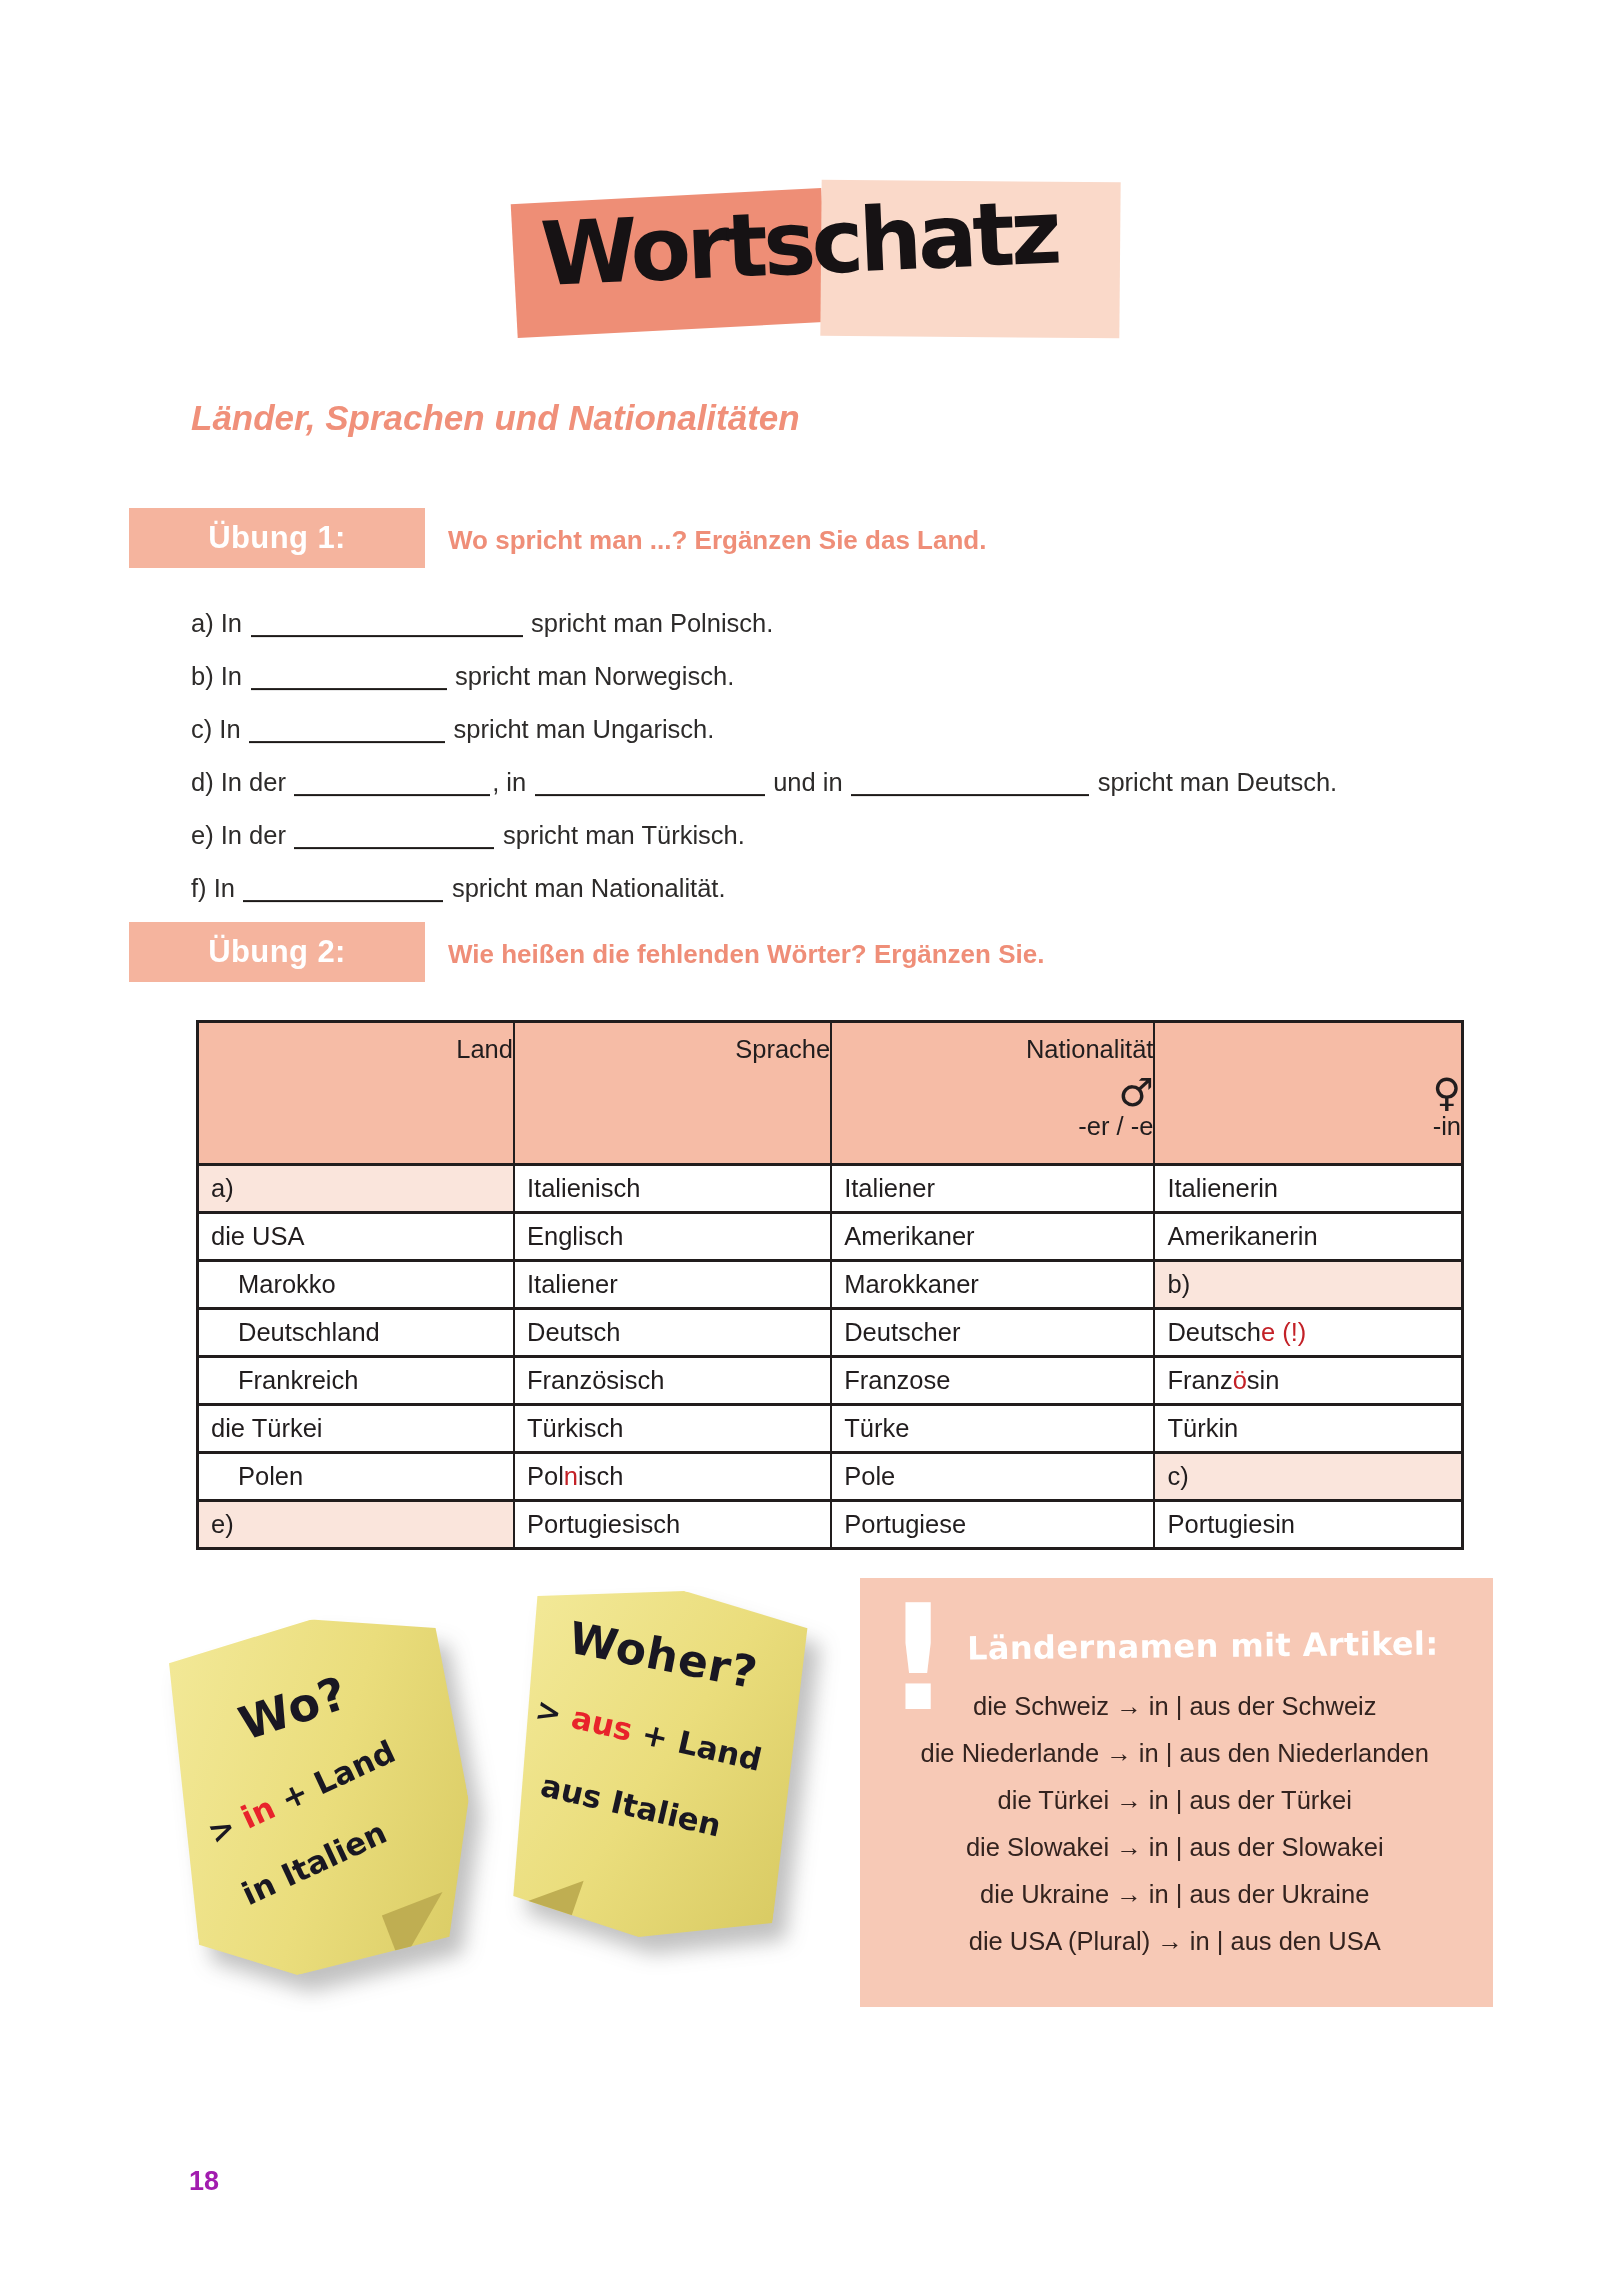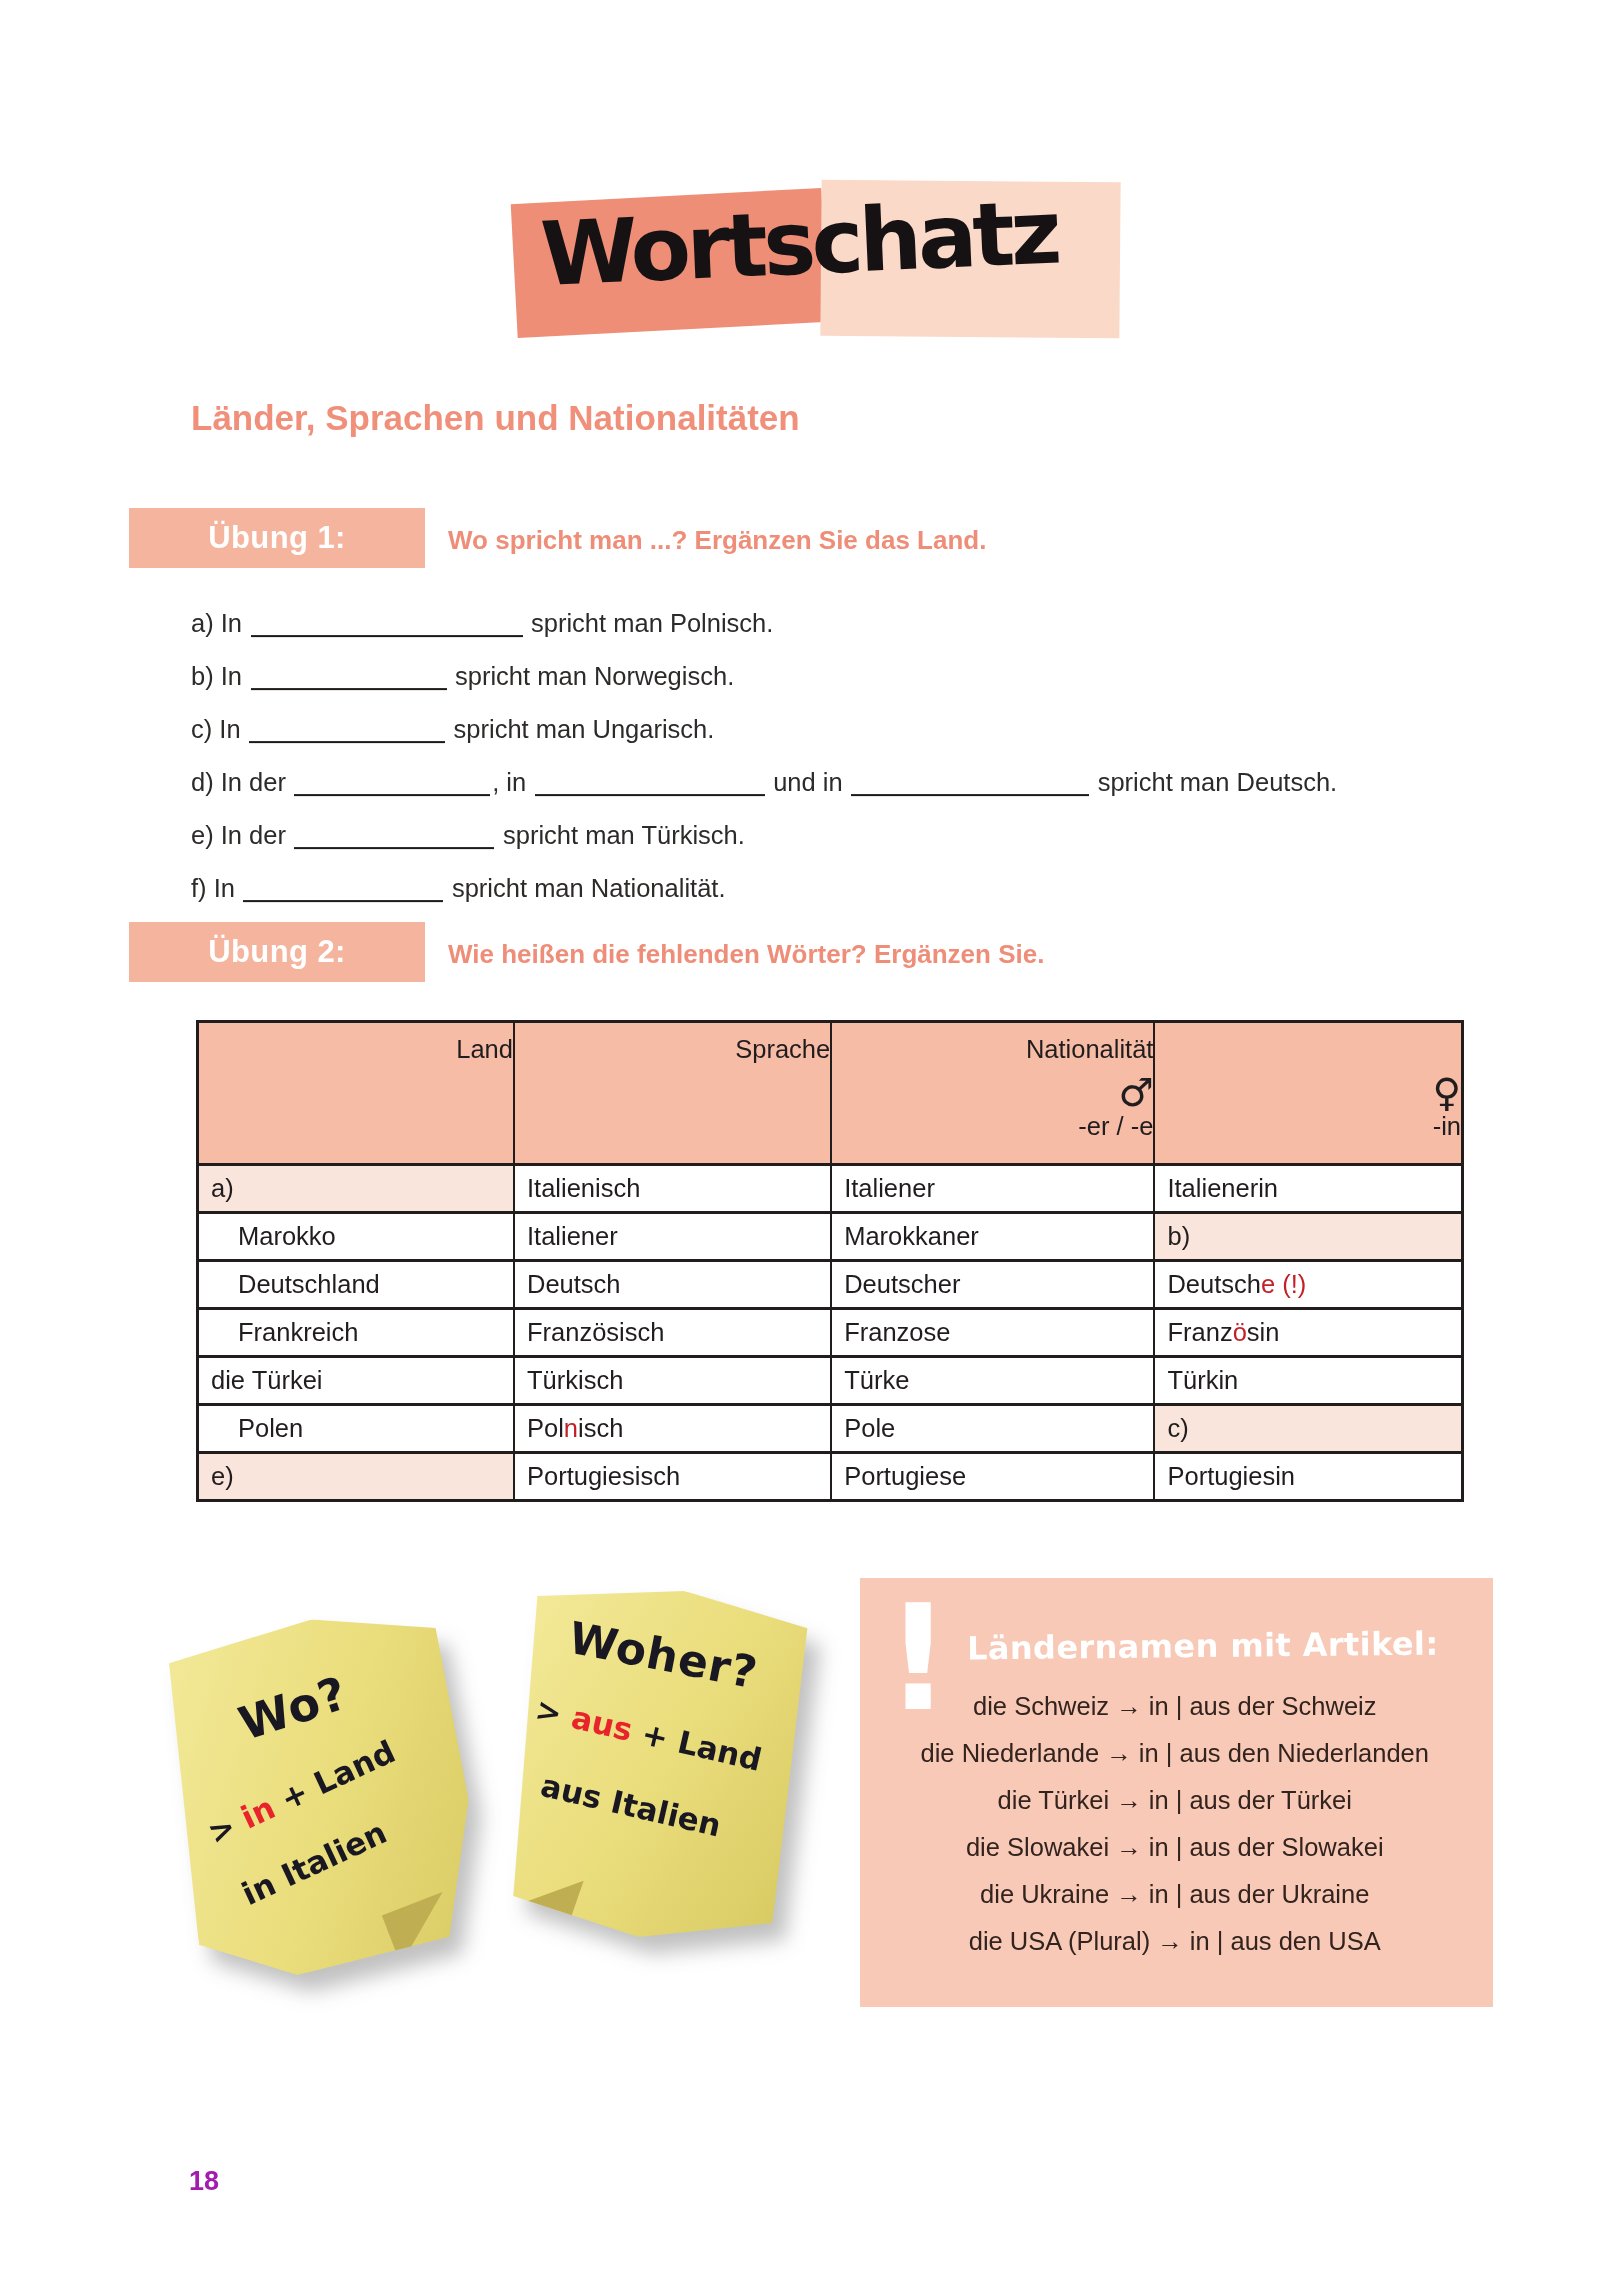--- a/index.html
+++ b/index.html
@@ -10,21 +10,21 @@
   }
   
   .logo-block-dark{position:absolute;left:514px;top:196px;width:311px;height:134px;
     background:#ee8e76;transform:rotate(-3deg);}
   .logo-block-light{position:absolute;left:821px;top:181px;width:299px;height:156px;
     background:#fad9c9;transform:rotate(.5deg);}
   .logo-text{position:absolute;left:541px;top:202px;font-family:"DejaVu Sans",sans-serif;
     font-size:88px;font-weight:800;letter-spacing:-4.3px;color:#161214;
     transform:rotate(-2.5deg);transform-origin:left center;white-space:nowrap;line-height:1.2;}
   
-  .main-heading{position:absolute;left:191px;top:398px;font-size:35px;font-weight:700;color:#f0907a;}
+  .main-heading{position:absolute;left:191px;top:398px;font-size:35px;font-weight:700;color:#f0907a;font-style:italic;}
   .ex-box{position:absolute;left:129px;width:296px;height:60px;background:#f5b49e;
     color:#ffffff;font-size:31px;font-weight:700;text-align:center;line-height:60px;letter-spacing:0.4px;}
   .ex-box.one{top:508px}
   .ex-box.two{top:922px}
   .ex-instruction{position:absolute;left:448px;font-size:26px;font-weight:700;color:#ef8e78;white-space:nowrap;}
   .ex-instruction.one{top:525px}
   .ex-instruction.two{top:939px}
   
   .ex-items{position:absolute;left:191px;top:609px;font-size:25.5px;color:#2d2b2a;}
   .ex-item{height:53px;white-space:nowrap;}
@@ -143,20 +143,26 @@
       </tr>
     </thead>
     <tbody>
       <tr>
         <td class="pink">a)</td>
         <td>Italienisch</td>
         <td>Italiener</td>
         <td>Italienerin</td>
       </tr>
       <tr>
+        <td>die USA</td>
+        <td>Englisch</td>
+        <td>Amerikaner</td>
+        <td>Amerikanerin</td>
+      </tr>
+      <tr>
         <td class="indent">Marokko</td>
         <td>Italiener</td>
         <td>Marokkaner</td>
         <td class="pink">b)</td>
       </tr>
       <tr>
         <td class="indent">Deutschland</td>
         <td>Deutsch</td>
         <td>Deutscher</td>
         <td><span>Deutsch</span><span class="red">e (!)</span></td>

